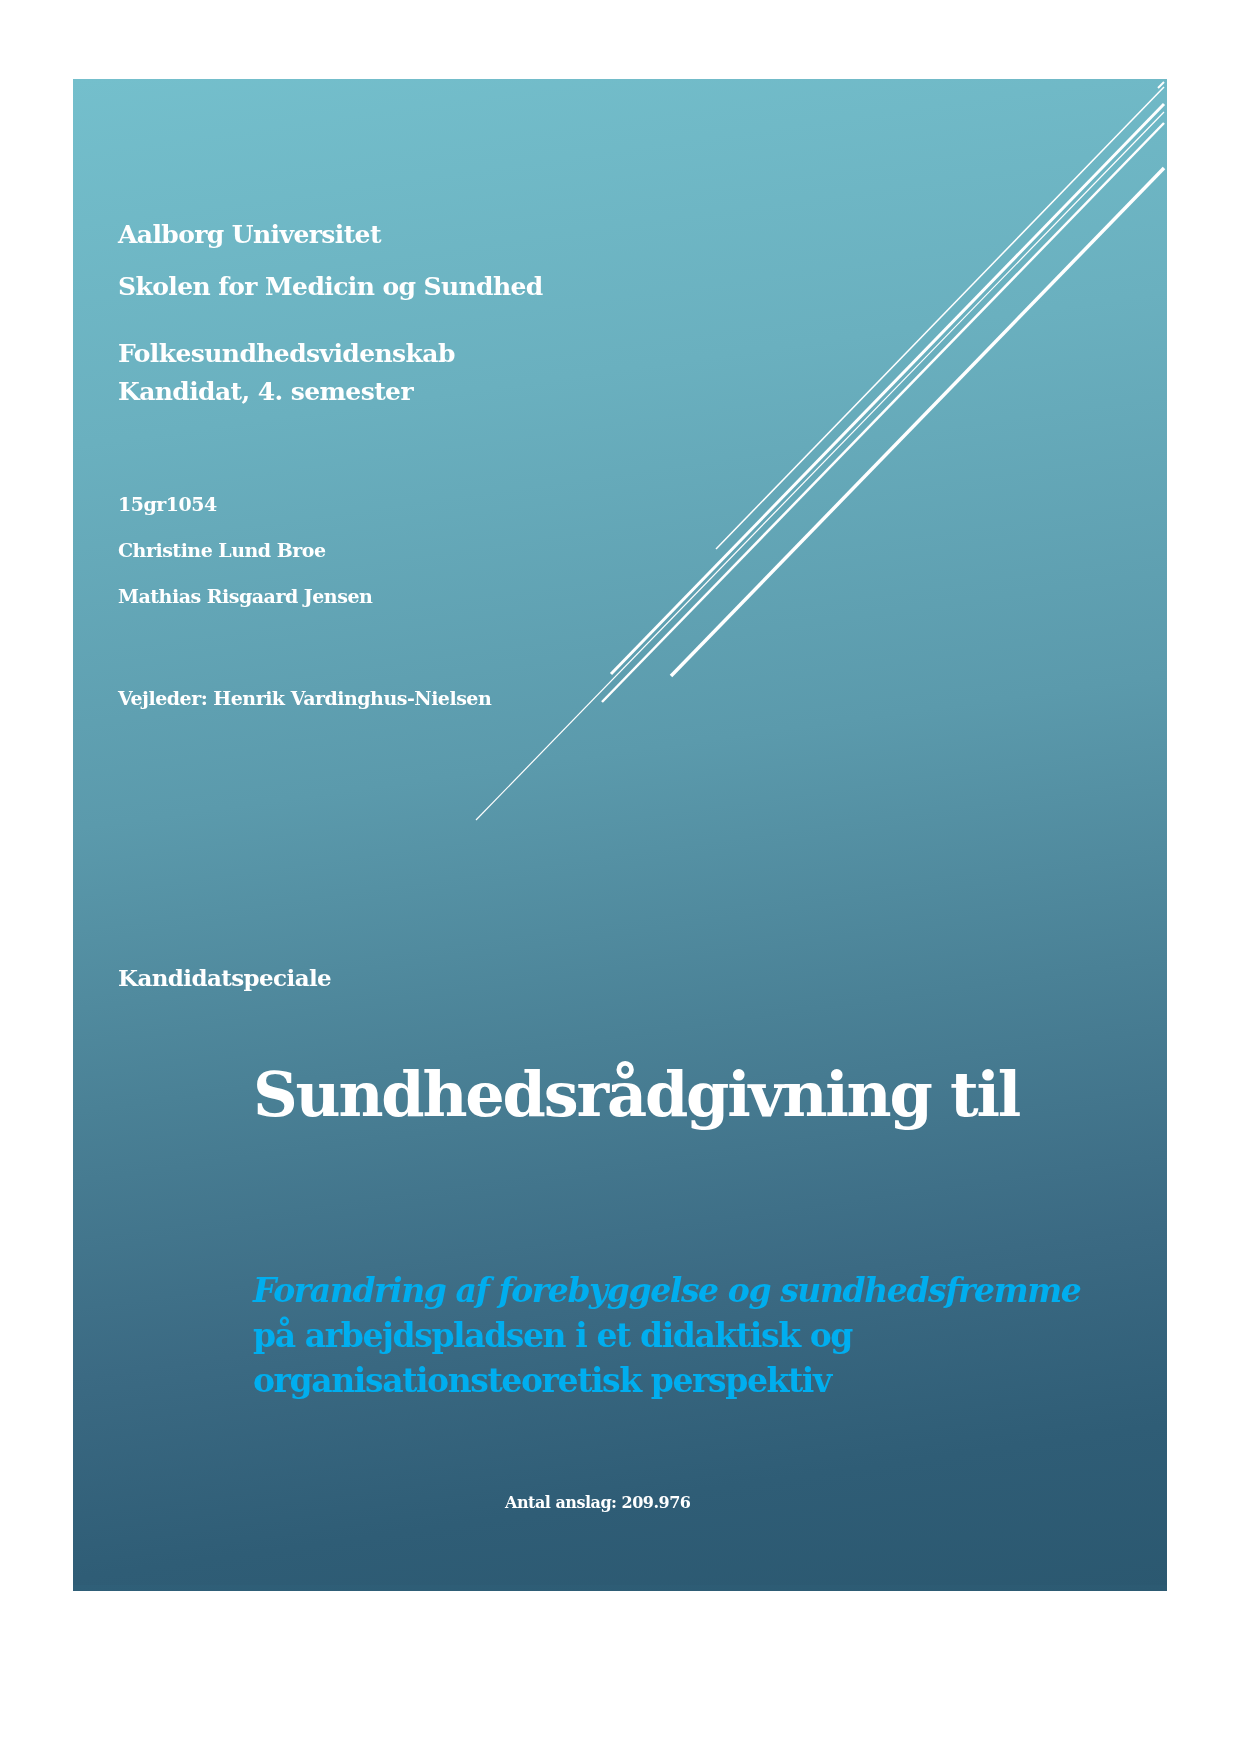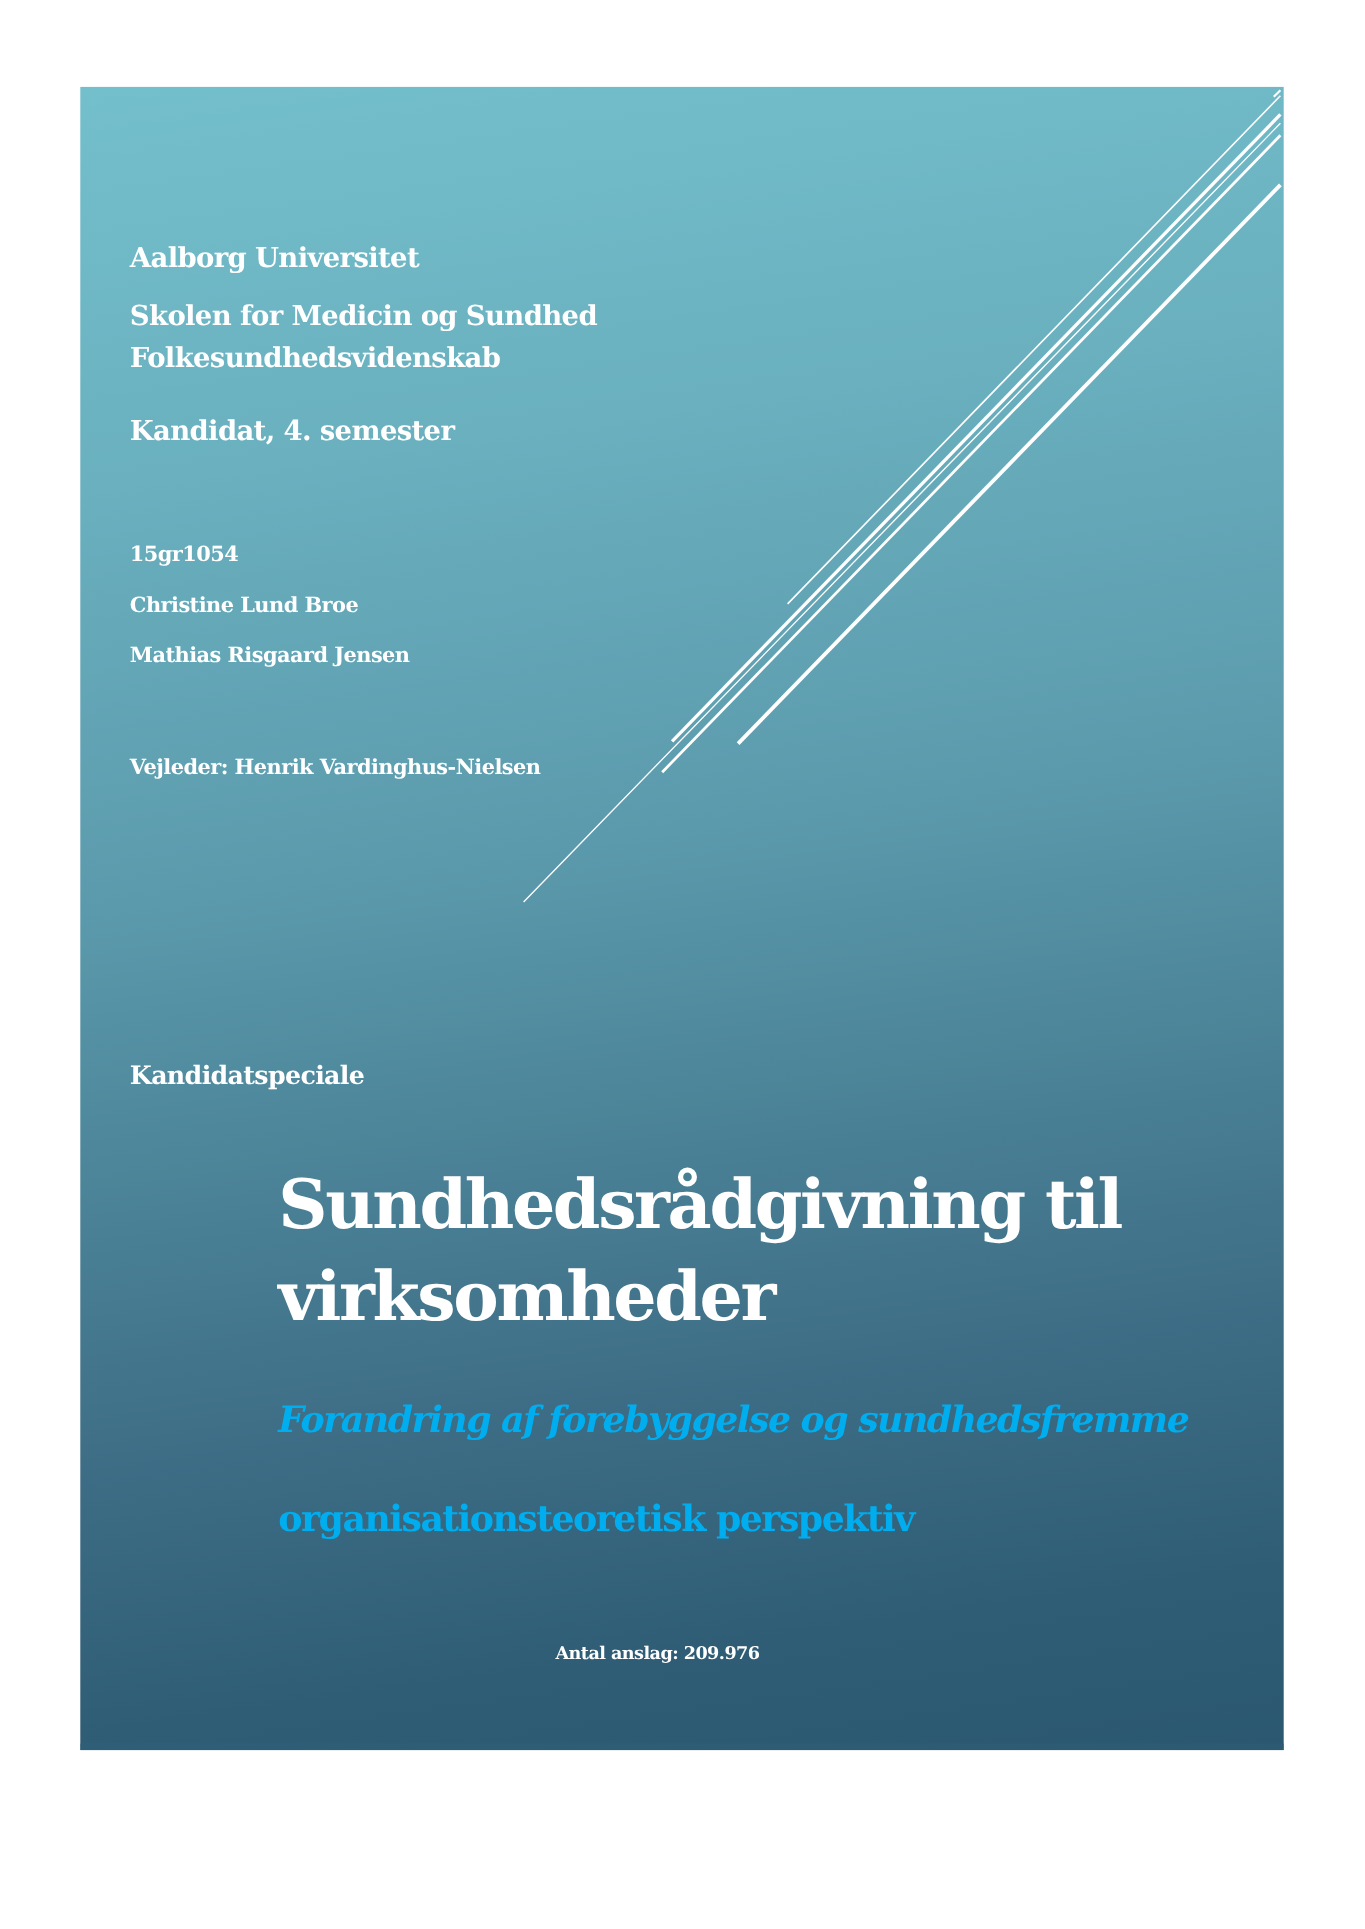--- a/index.html
+++ b/index.html
@@ -32,31 +32,31 @@
     <line x1="1091" y1="3" x2="1085" y2="9" stroke="#ffffff" stroke-width="2"></line>
     <line x1="1091" y1="8" x2="643" y2="470" stroke="#ffffff" stroke-width="1.5"></line>
     <line x1="1091" y1="25" x2="538" y2="595" stroke="#ffffff" stroke-width="3"></line>
     <line x1="1091" y1="33" x2="403" y2="741" stroke="#ffffff" stroke-width="1.2"></line>
     <line x1="1091" y1="44" x2="529" y2="623" stroke="#ffffff" stroke-width="2.5"></line>
     <line x1="1091" y1="89" x2="598" y2="597" stroke="#ffffff" stroke-width="3.5"></line>
   </svg>
 
   <div class="txt org" style="top:141px;">Aalborg Universitet</div>
   <div class="txt org" style="top:193px;">Skolen for Medicin og Sundhed</div>
-  <div class="txt org" style="top:232px;">Folkesundhedsvidenskab</div>
+  <div class="txt org" style="top:260px;">Folkesundhedsvidenskab</div>
   <div class="txt org" style="top:298px;">Kandidat, 4. semester</div>
 
   <div class="txt small" style="top:414px;">15gr1054</div>
   <div class="txt small" style="top:460px;">Christine Lund Broe</div>
   <div class="txt small" style="top:506px;">Mathias Risgaard Jensen</div>
 
   <div class="txt small" style="top:608px;">Vejleder: Henrik Vardinghus-Nielsen</div>
 
   <div class="txt label" style="top:885px;">Kandidatspeciale</div>
 
   <div class="txt title" style="top:974px;">Sundhedsrådgivning til</div>
-  <div class="txt title" style="top:1058px;">virksomheder</div>
 
   <div class="txt subtitle" style="top:1189px;font-style:italic;">Forandring af forebyggelse og sundhedsfremme</div>
+  <div class="txt subtitle" style="top:1234px;">på arbejdspladsen i et didaktisk og</div>
   <div class="txt subtitle" style="top:1279px;">organisationsteoretisk perspektiv</div>
 
   <div class="txt count" style="top:1414px;">Antal anslag: 209.976</div>
 </div>
 
 </body></html>

